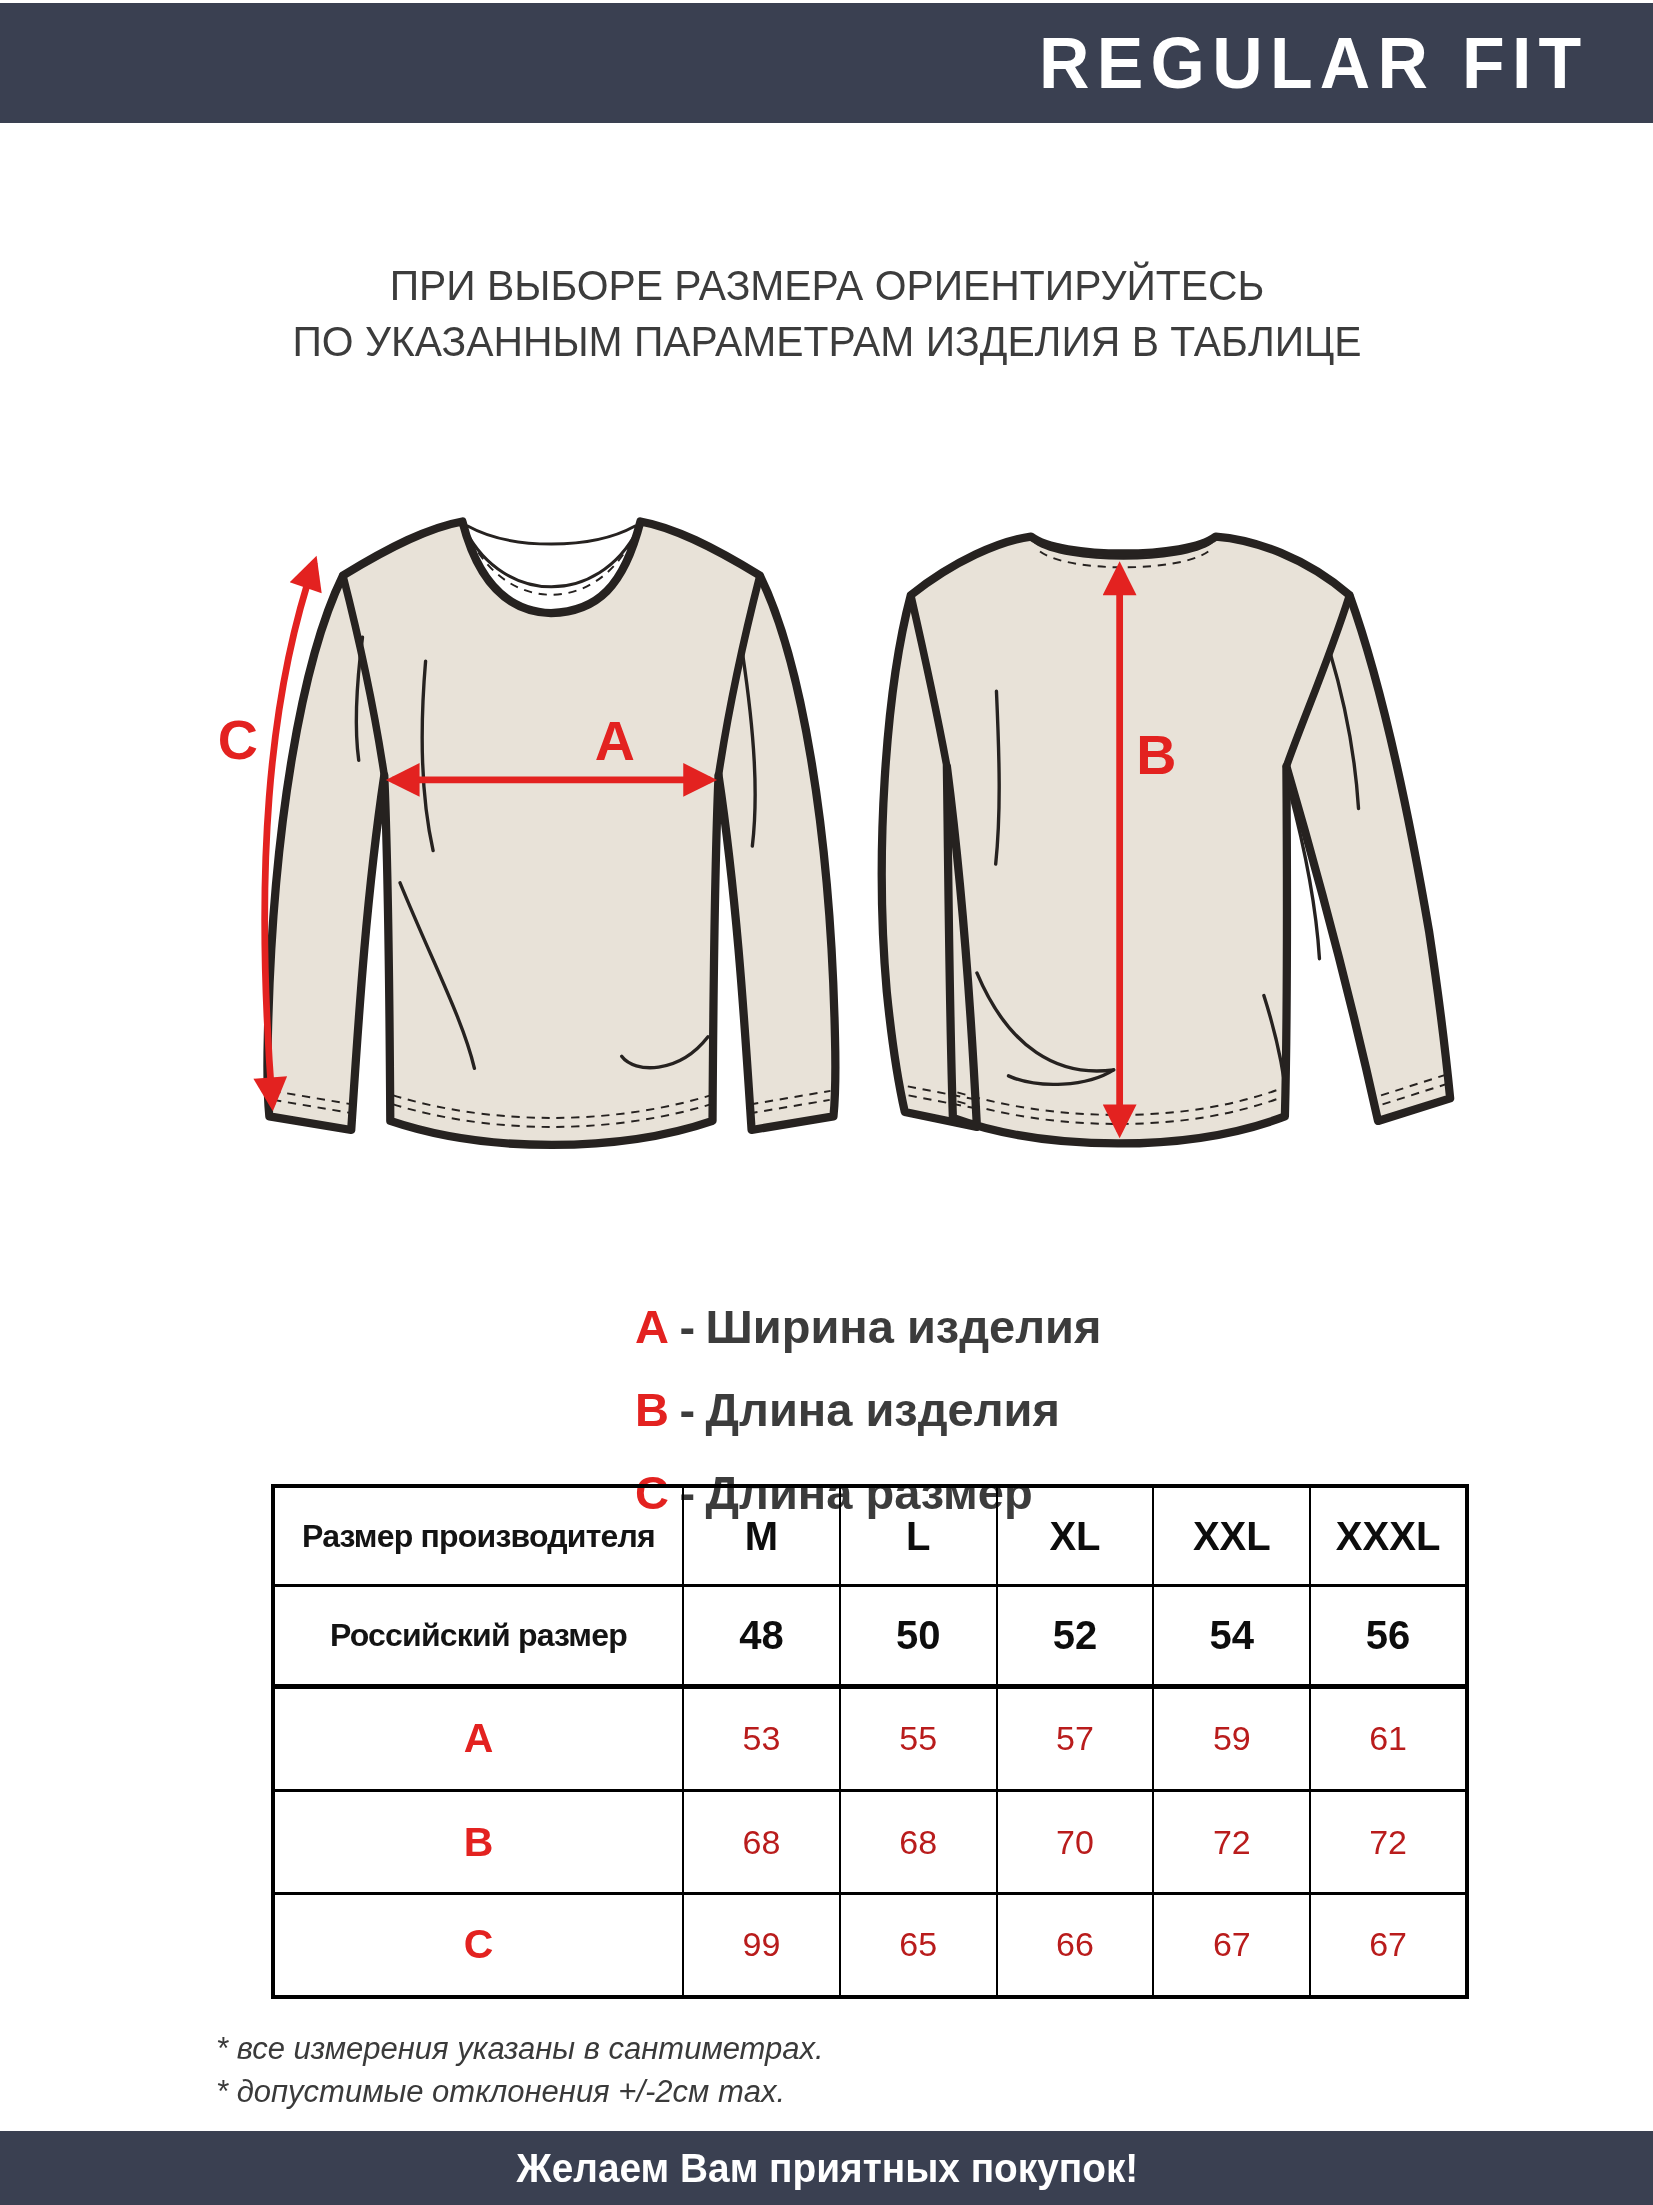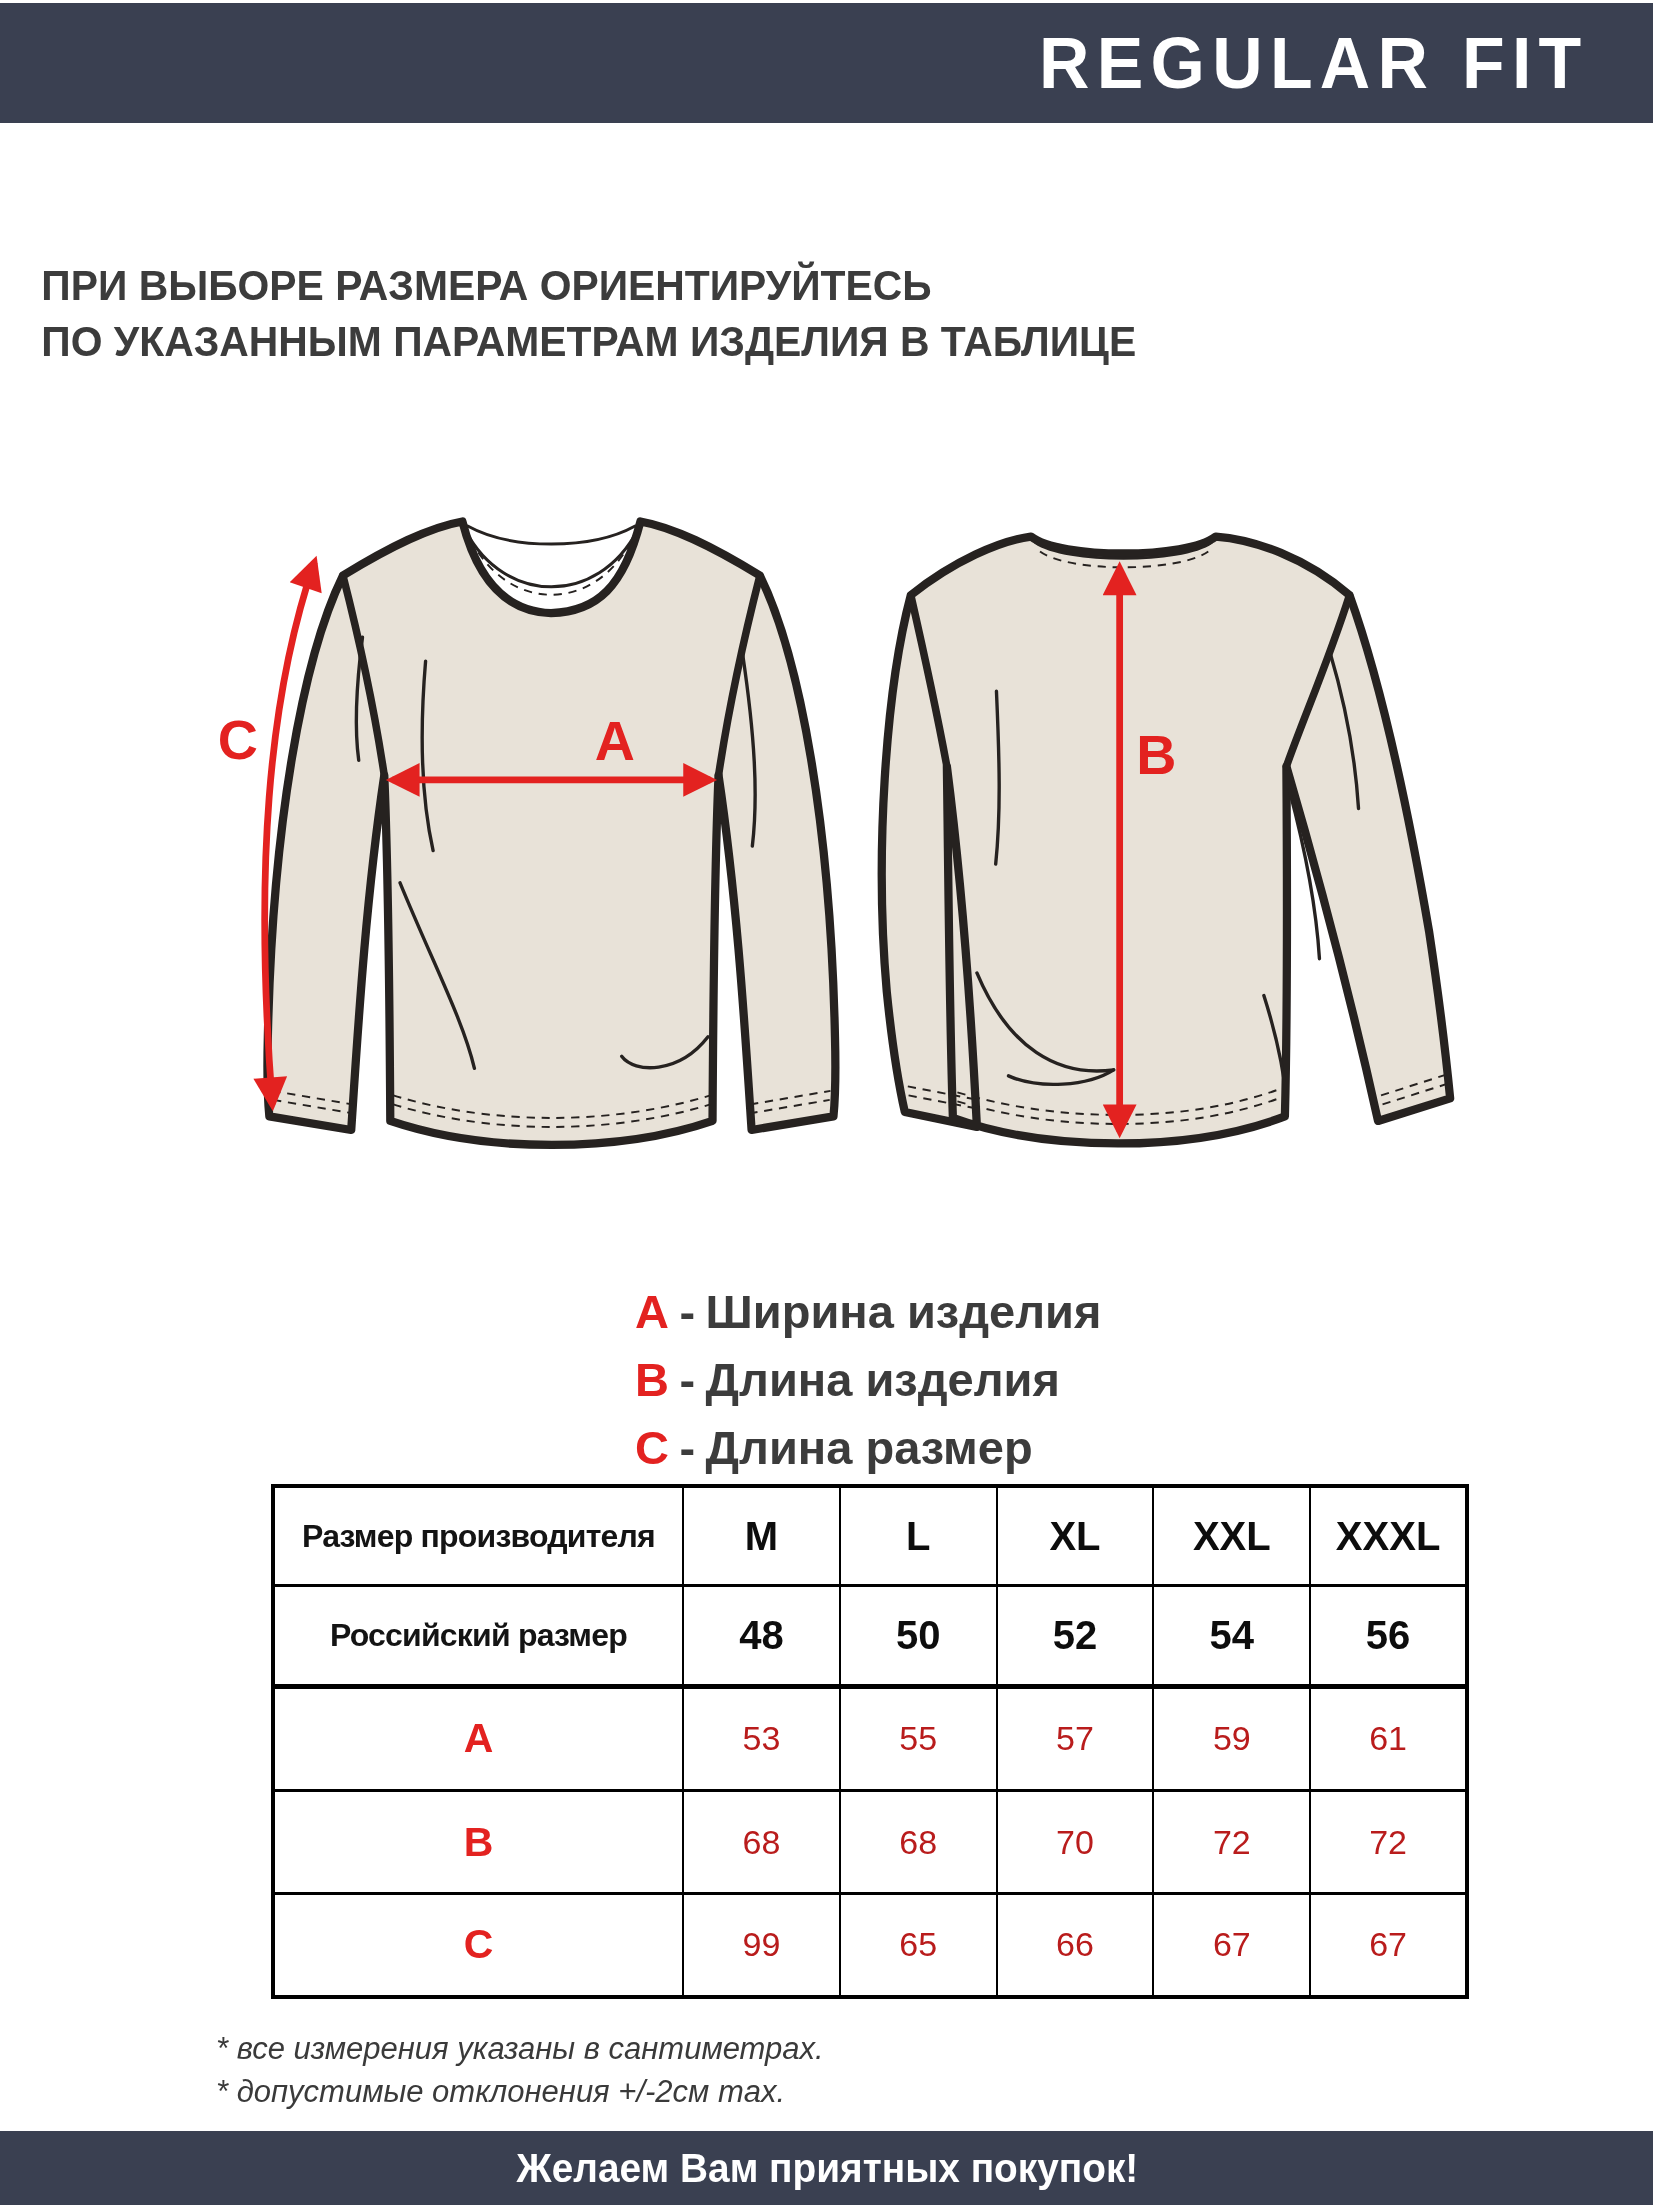--- a/index.html
+++ b/index.html
@@ -12,37 +12,37 @@
   .topbar {
     position:absolute; left:0; top:3px; width:1654px; height:120px;
     background:var(--navy); display:flex; align-items:center; justify-content:flex-end;
   }
   .topbar-title {
     color:#ffffff; font-weight:700; font-size:72px; letter-spacing:7.5px;
     padding-right:68px; transform:scaleX(0.97); transform-origin:right center;
   }
   
   .intro {
-    position:absolute; left:0; right:0; top:257px; text-align:left;
-    color:var(--text-dark); font-weight:700; font-size:43px; line-height:56px;
+    position:absolute; left:0; right:0; top:257px; text-align:center;
+    color:var(--text-dark); font-weight:400; font-size:43px; line-height:56px;
   }
   .intro .line { transform:scaleX(0.95); transform-origin:center; }
   .front-svg { position:absolute; left:203px; top:511px; }
   .back-svg  { position:absolute; left:864px; top:511px; }
   .garment { fill:var(--shirt); stroke:var(--ink); stroke-width:11; stroke-linejoin:round; }
   .seam   { fill:none; stroke:var(--ink); stroke-width:10; stroke-linecap:round; }
   .thin   { fill:none; stroke:var(--ink); stroke-width:4; stroke-linecap:round; }
   .fold   { fill:none; stroke:var(--ink); stroke-width:4.5; stroke-linecap:round; }
   .stitch { fill:none; stroke:var(--ink); stroke-width:2.6; stroke-dasharray:11 9; stroke-linecap:butt; }
   .arrow  { fill:none; stroke:var(--red); stroke-width:9; }
   .arrowhead { fill:var(--red); }
   .measure-label { fill:var(--red); font-weight:700; font-size:74px; font-family:"Liberation Sans",sans-serif; }
   
   .legend { position:absolute; left:635px; top:1278px; }
-  .legend-row { height:68px; line-height:68px; font-size:47px; font-weight:700; color:var(--text-dark); white-space:nowrap; }
+  .legend-row { height:68px; line-height:68px; font-size:47px; font-weight:700; color:var(--text-dark); white-space:nowrap;margin-top:15px; }
   .legend-letter { color:var(--red); }
   .legend-sep { padding:0 10.5px; }
   
   .table-wrap { position:absolute; left:233px; top:1484px; width:1198px; height:515px;padding-left:38px; }
   table.size-table {
     width:100%; height:100%; border-collapse:collapse; table-layout:fixed;
     border:4.5px solid #000;
   }
   table.size-table td {
     border-left:2.3px solid #000; border-right:2.3px solid #000;

